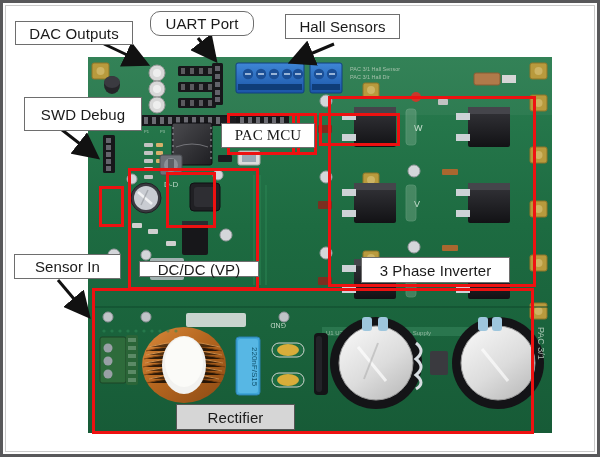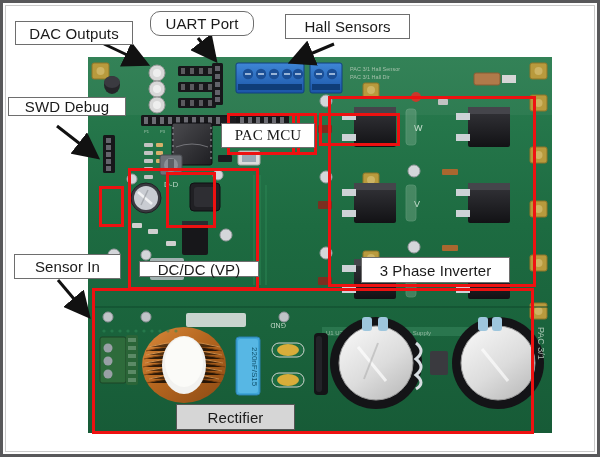--- a/index.html
+++ b/index.html
@@ -506,25 +506,25 @@
   </svg>
 
   <div class="label-box" style="left:15px;top:21px;width:118px;height:24px;">
     <span>DAC Outputs</span>
   </div>
 
   <div class="label-box" style="left:150px;top:11px;width:104px;height:25px;border-radius:10px;">
     <span>UART Port</span>
   </div>
 
-  <div class="label-box" style="left:285px;top:14px;width:125px;height:25px;">
+  <div class="label-box" style="left:285px;top:14px;width:115px;height:25px;">
     <span>Hall Sensors</span>
   </div>
 
-  <div class="label-box" style="left:8px;top:97px;width:118px;height:19px;justify-content:center;">
+  <div class="label-box" style="left:24px;top:97px;width:118px;height:34px;justify-content:center;">
     <span>SWD Debug</span>
   </div>
 
   <div class="label-box" style="left:221px;top:123px;width:94px;height:25px;font-family:Liberation Serif, serif;">
     <span>PAC MCU</span>
   </div>
 
   <div class="label-box" style="left:139px;top:261px;width:120px;height:16px;">
     <span>DC/DC (VP)</span>
   </div>

